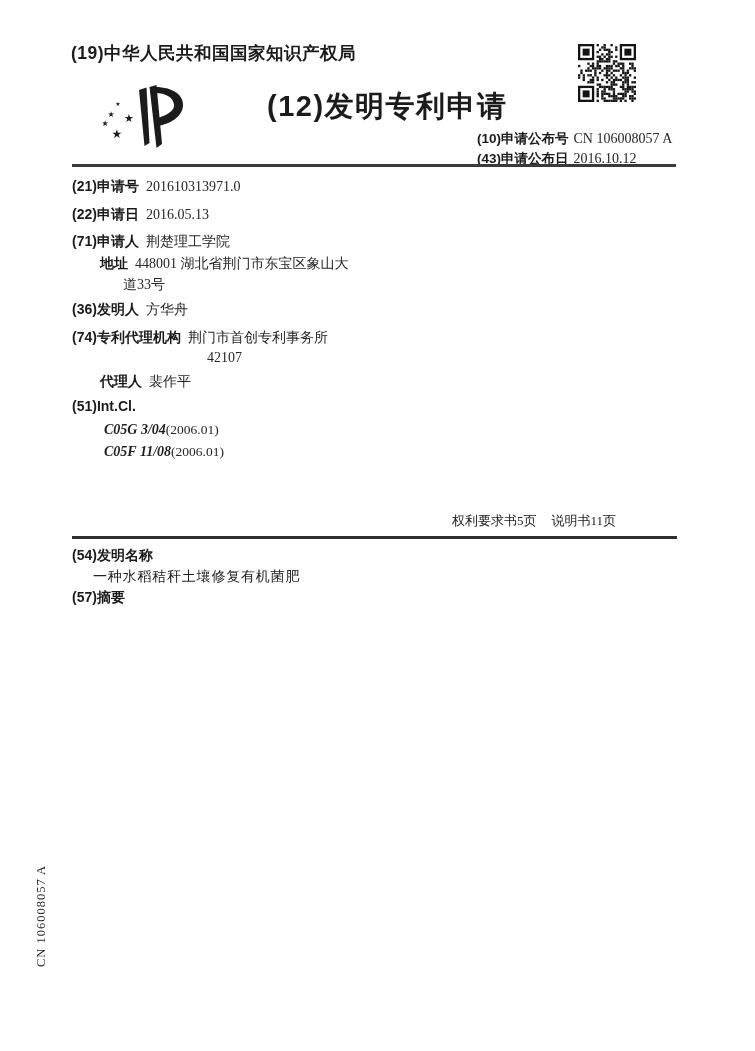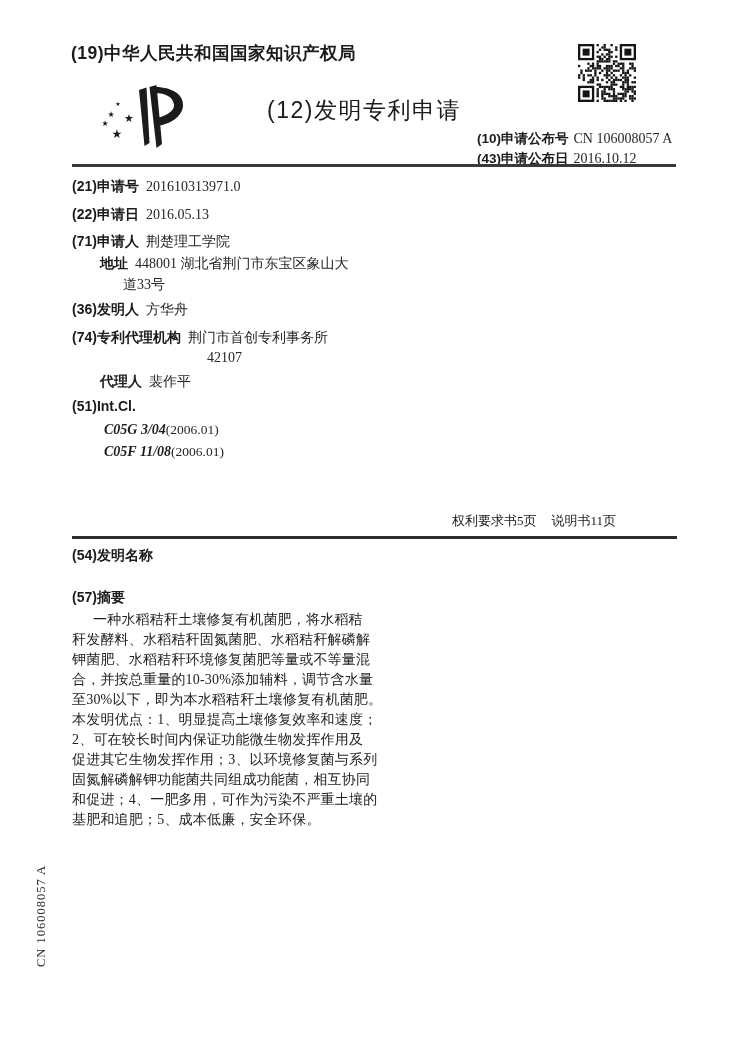--- a/index.html
+++ b/index.html
@@ -4,21 +4,21 @@
 <style>
   html,body{margin:0;padding:0;background:#ffffff;}
   .page{
     position:relative;width:755px;height:1051px;background:#fff;overflow:hidden;
     font-family:"Liberation Sans","DejaVu Sans",sans-serif;color:#1b1b1b;border-radius:7px;
   }
   .abs{position:absolute;white-space:nowrap;}
   .lbl{font-family:"Liberation Sans","DejaVu Sans",sans-serif;font-weight:700;font-size:14px;color:#1b1b1b;}
   .val{font-family:"Liberation Serif","DejaVu Serif",serif;font-weight:400;font-size:14px;color:#262626;margin-left:7px;}
   .office{left:71px;top:41px;font-size:17.5px;font-weight:700;letter-spacing:0.5px;}
-  .doctype{left:267px;top:95px;font-size:23px;font-weight:400;letter-spacing:1.5px;}
+  .doctype{left:267px;top:87px;font-size:29px;font-weight:700;letter-spacing:1.5px;}
   .pubrow{left:477px;}
   .pubrow .lbl{font-size:13.5px;}
   .pubrow .val{font-size:14px;margin-left:5px;}
   .rule{position:absolute;left:72px;background:#3a3a3a;}
   .rule1{top:164px;width:604px;height:2.5px;}
   .rule2{top:536px;width:605px;height:3.2px;background:#2e2e2e;}
   .addr2,.agencycode{font-family:"Liberation Serif","DejaVu Serif",serif;font-size:14px;color:#262626;}
   .intcl-code{font-family:"Liberation Serif","DejaVu Serif",serif;font-style:italic;font-weight:700;font-size:14px;color:#1f1f1f;}
   .intcl-ver{font-family:"Liberation Serif","DejaVu Serif",serif;font-size:13.5px;color:#262626;}
   .pages{left:452px;top:512px;font-family:"Liberation Serif","DejaVu Serif",serif;font-size:13px;color:#222;}
@@ -331,28 +331,18 @@
     <span class="intcl-code">C05F 11/08</span><span class="intcl-ver">(2006.01)</span>
   </div>
 
   <div class="abs pages">
     <span>权利要求书5页</span><span class="gap">说明书11页</span>
   </div>
 
   <div class="rule rule2"></div>
 
   <div class="abs sec-lbl" style="left:72px;top:547px;">(54)发明名称</div>
+  <div class="abs inv-title">一种水稻秸秆土壤修复有机菌肥</div>
   <div class="abs sec-lbl" style="left:72px;top:589px;">(57)摘要</div>
-  <div class="abs abstract" style="white-space:pre-line;">一种水稻秸秆土壤修复有机菌肥，将水稻秸
-秆发酵料、水稻秸秆固氮菌肥、水稻秸秆解磷解
-钾菌肥、水稻秸秆环境修复菌肥等量或不等量混
-合，并按总重量的10-30%添加辅料，调节含水量
-至30%以下，即为本水稻秸秆土壤修复有机菌肥。
-本发明优点：1、明显提高土壤修复效率和速度；
-2、可在较长时间内保证功能微生物发挥作用及
-促进其它生物发挥作用；3、以环境修复菌与系列
-固氮解磷解钾功能菌共同组成功能菌，相互协同
-和促进；4、一肥多用，可作为污染不严重土壤的
-基肥和追肥；5、成本低廉，安全环保。</div>
 
   <div class="abs vertical-pub">CN 106008057 A</div>
 
 </div>
 
 </body></html>

